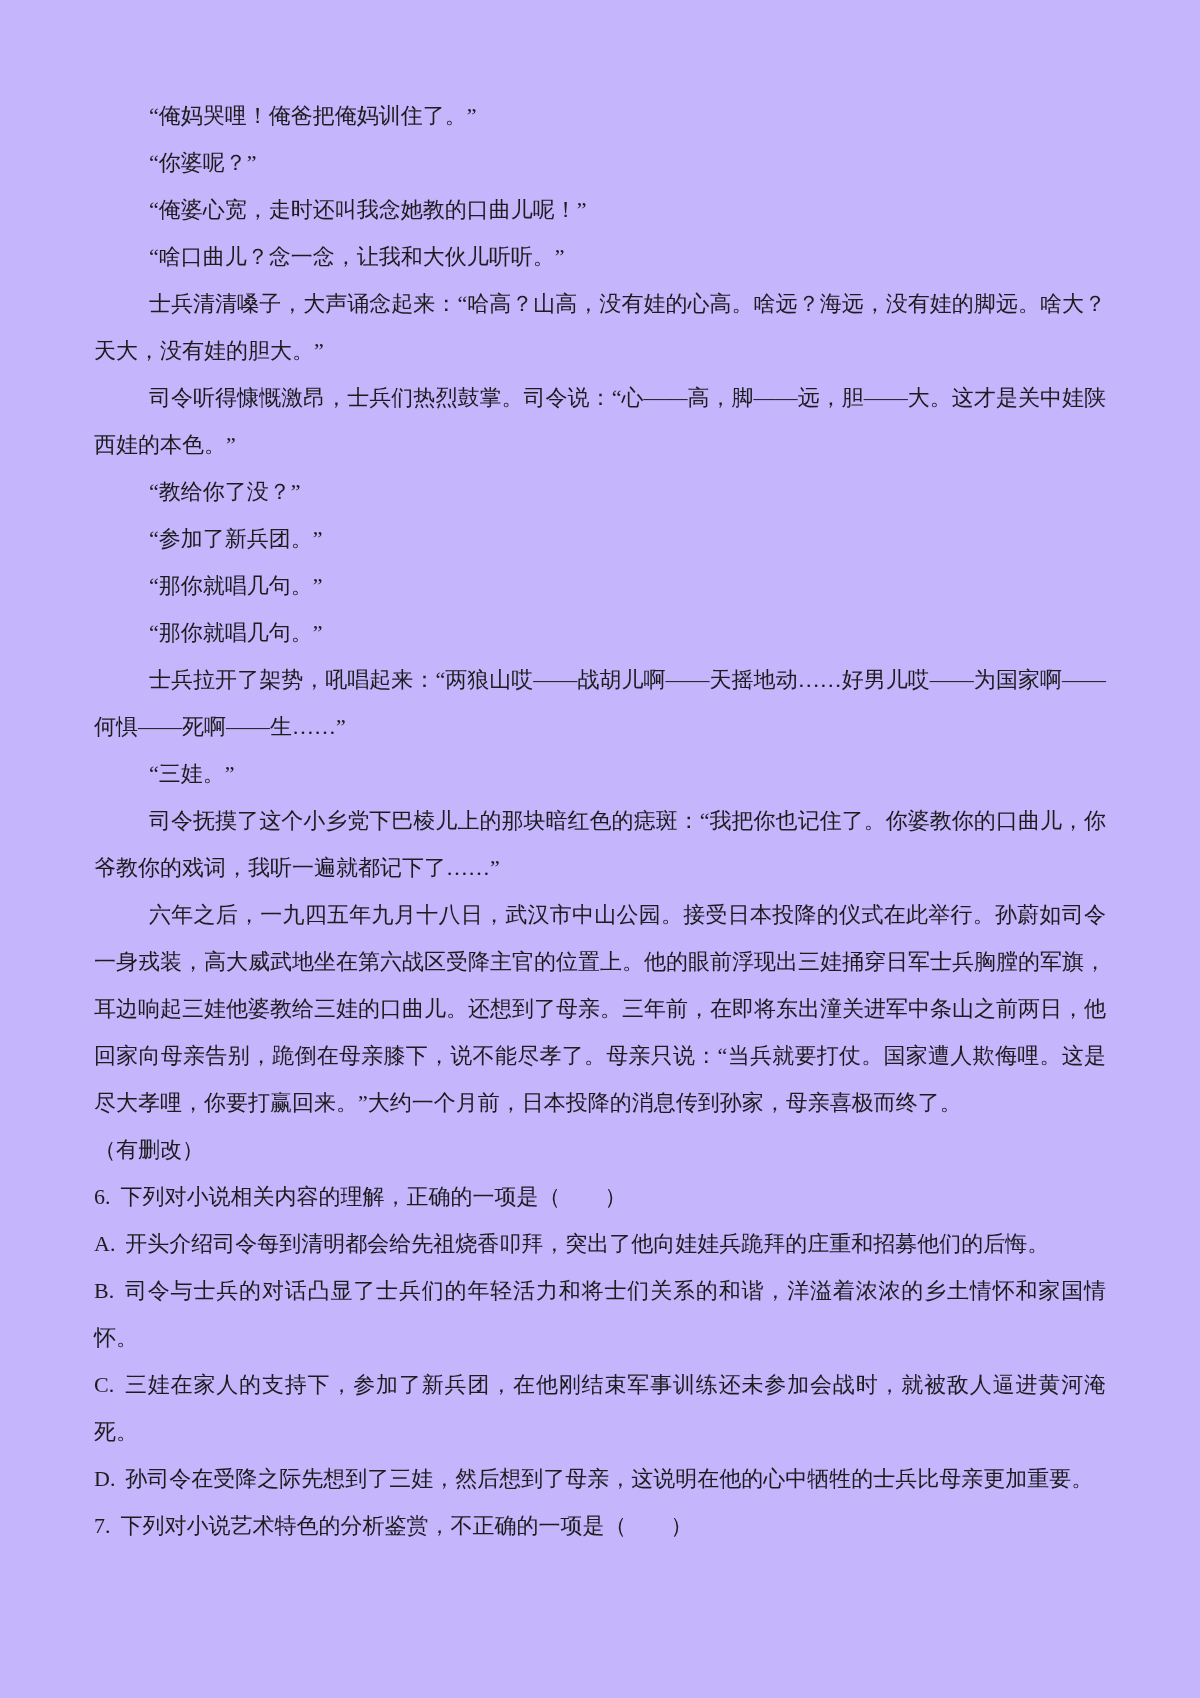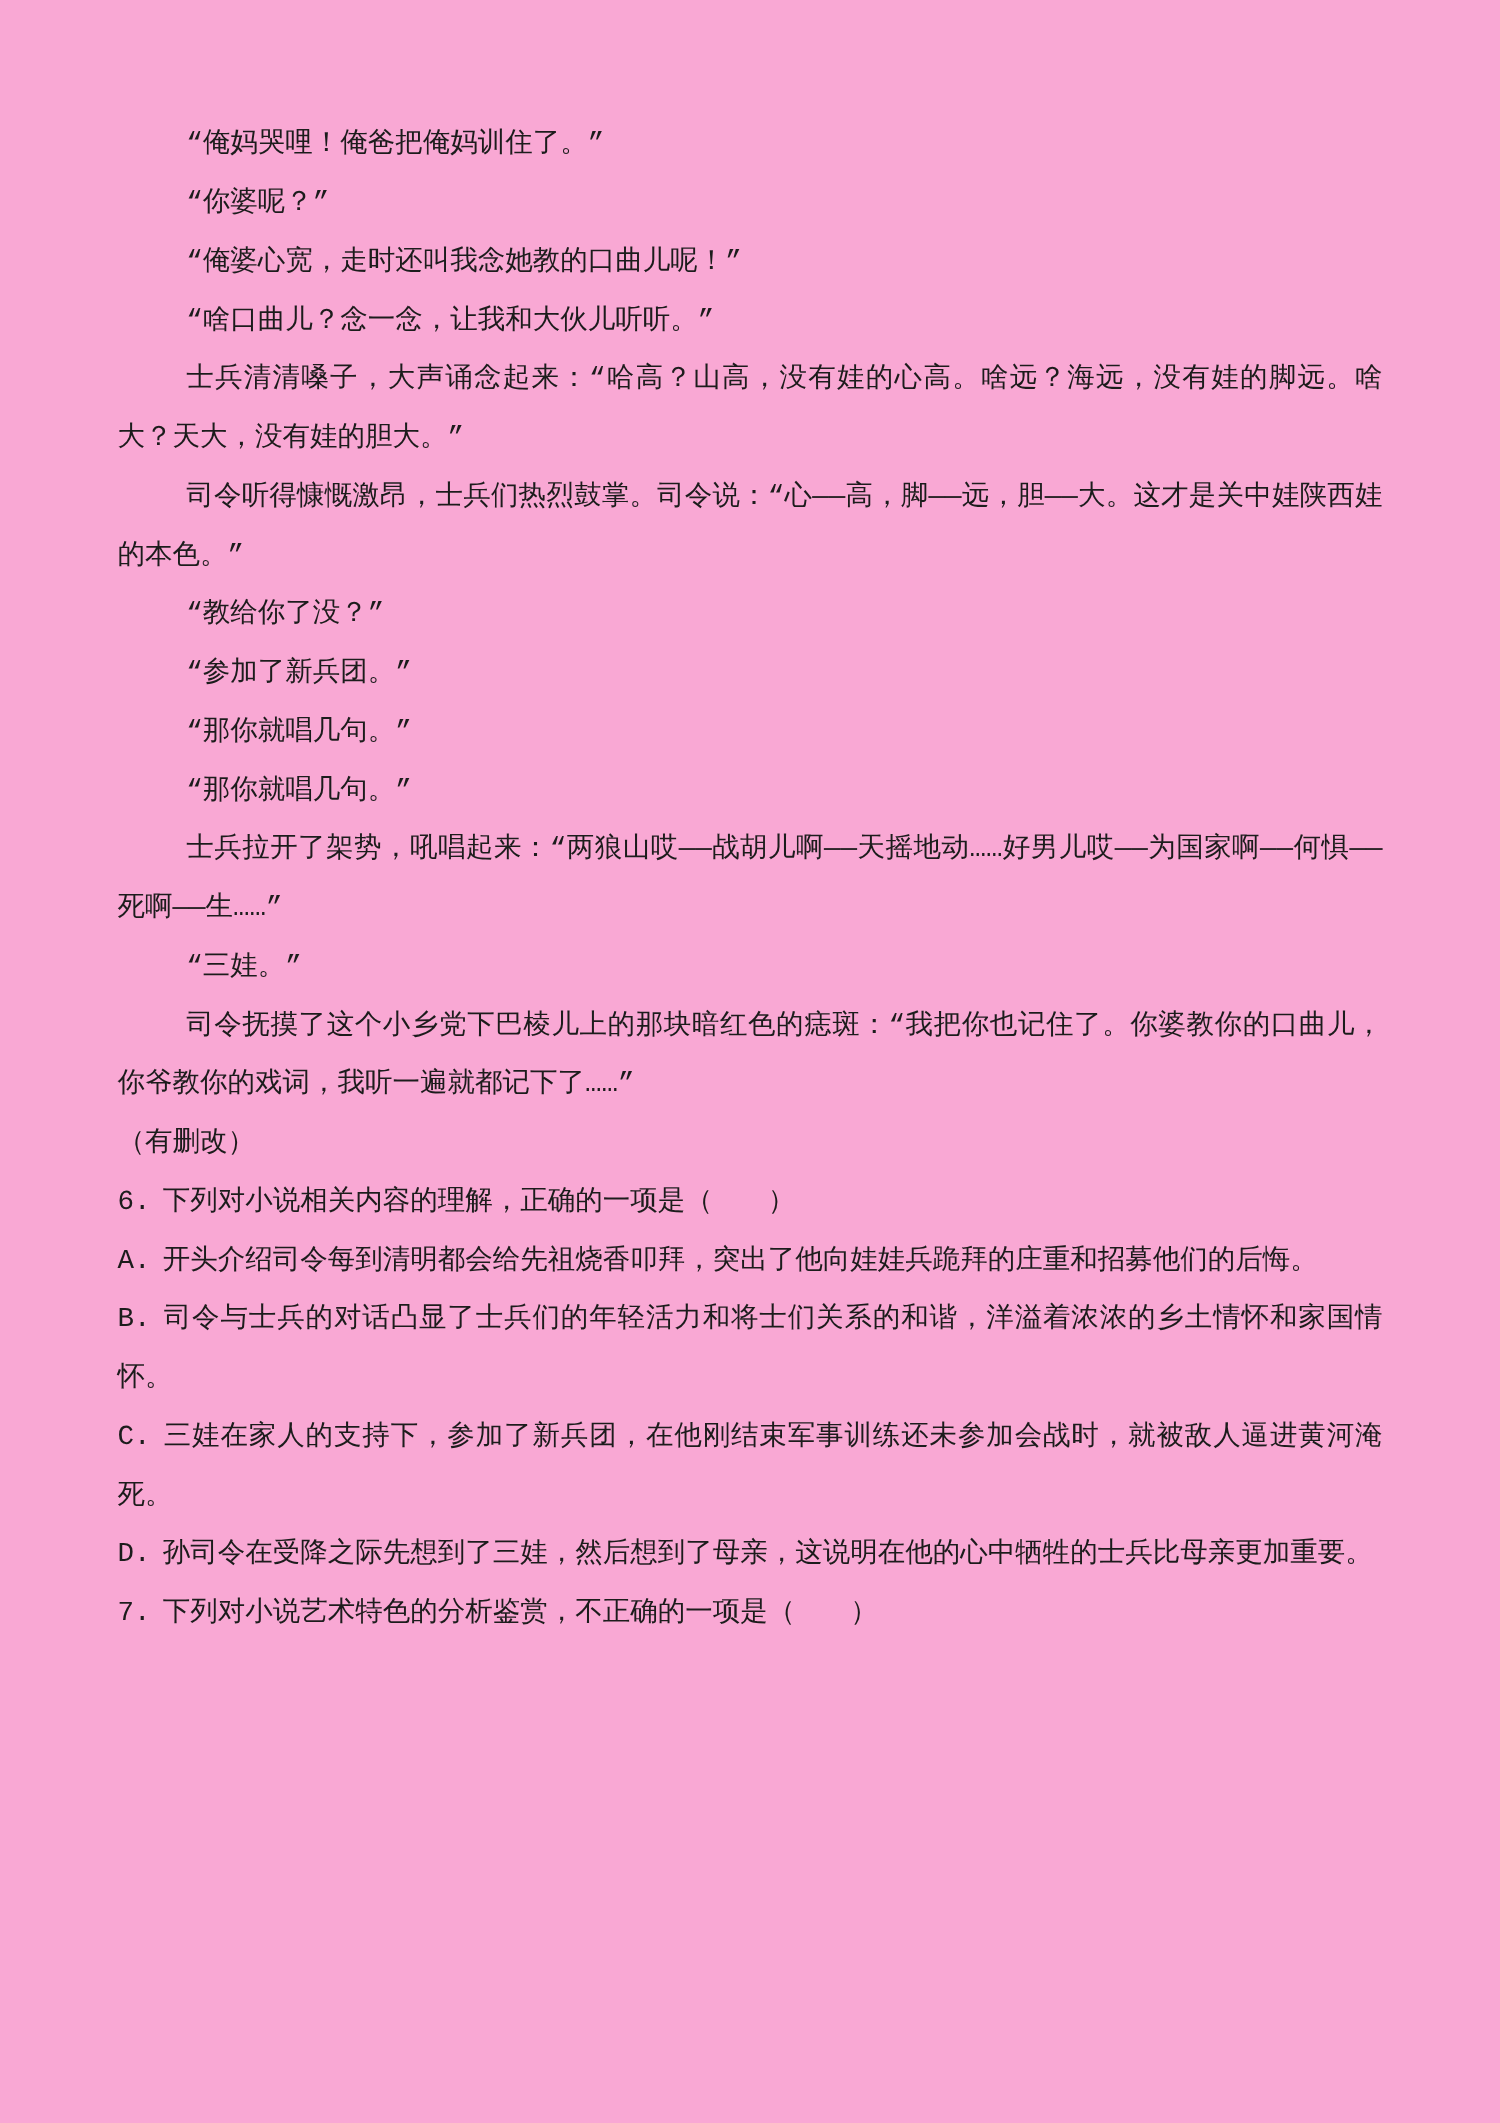--- a/index.html
+++ b/index.html
@@ -5,24 +5,24 @@
   html, body {
     margin: 0;
     padding: 0;
     background: #ffffff;
   }
   .page {
     position: relative;
     width: 1200px;
     height: 1698px;
     margin: 0 auto;
-    background: #f9a8d4;
+    background: #c4b5fd;
     box-sizing: border-box;
     padding: 92px 94px 0 94px;
-    font-family: Liberation Mono, monospace;
+    font-family: Liberation Serif, serif;
     color: #1c1c1c;
     overflow: hidden;
   }
   p {
     margin: 0;
     font-size: 22px;
     line-height: 47px;
     text-align: justify;
     word-break: break-all;
   }
@@ -53,20 +53,21 @@
     <p class="para">“啥口曲儿？念一念，让我和大伙儿听听。”</p>
     <p class="para">士兵清清嗓子，大声诵念起来：“哈高？山高，没有娃的心高。啥远？海远，没有娃的脚远。啥大？天大，没有娃的胆大。”</p>
     <p class="para">司令听得慷慨激昂，士兵们热烈鼓掌。司令说：“心——高，脚——远，胆——大。这才是关中娃陕西娃的本色。”</p>
     <p class="para">“教给你了没？”</p>
     <p class="para">“参加了新兵团。”</p>
     <p class="para">“那你就唱几句。”</p>
     <p class="para">“那你就唱几句。”</p>
     <p class="para">士兵拉开了架势，吼唱起来：“两狼山哎——战胡儿啊——天摇地动……好男儿哎——为国家啊——何惧——死啊——生……”</p>
     <p class="para">“三娃。”</p>
     <p class="para">司令抚摸了这个小乡党下巴棱儿上的那块暗红色的痣斑：“我把你也记住了。你婆教你的口曲儿，你爷教你的戏词，我听一遍就都记下了……”</p>
+    <p class="para">六年之后，一九四五年九月十八日，武汉市中山公园。接受日本投降的仪式在此举行。孙蔚如司令一身戎装，高大威武地坐在第六战区受降主官的位置上。他的眼前浮现出三娃捅穿日军士兵胸膛的军旗，耳边响起三娃他婆教给三娃的口曲儿。还想到了母亲。三年前，在即将东出潼关进军中条山之前两日，他回家向母亲告别，跪倒在母亲膝下，说不能尽孝了。母亲只说：“当兵就要打仗。国家遭人欺侮哩。这是尽大孝哩，你要打赢回来。”大约一个月前，日本投降的消息传到孙家，母亲喜极而终了。</p>
     <p class="attribution">（有删改）</p>
   </div>
 
   <div>
     <p class="qline"><span class="qnum">6.</span><span>下列对小说相关内容的理解，正确的一项是（　　）</span></p>
     <p class="optline"><span class="opt-label">A.</span><span>开头介绍司令每到清明都会给先祖烧香叩拜，突出了他向娃娃兵跪拜的庄重和招募他们的后悔。</span></p>
     <p class="optline"><span class="opt-label">B.</span><span>司令与士兵的对话凸显了士兵们的年轻活力和将士们关系的和谐，洋溢着浓浓的乡土情怀和家国情怀。</span></p>
     <p class="optline"><span class="opt-label">C.</span><span>三娃在家人的支持下，参加了新兵团，在他刚结束军事训练还未参加会战时，就被敌人逼进黄河淹死。</span></p>
     <p class="optline"><span class="opt-label">D.</span><span>孙司令在受降之际先想到了三娃，然后想到了母亲，这说明在他的心中牺牲的士兵比母亲更加重要。</span></p>
   </div>

